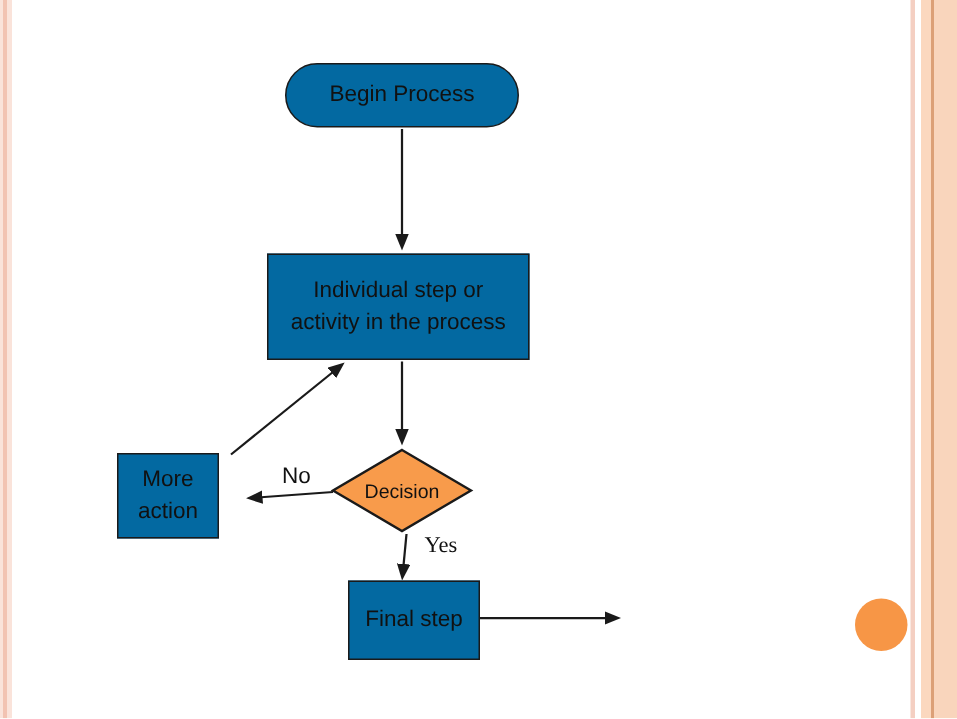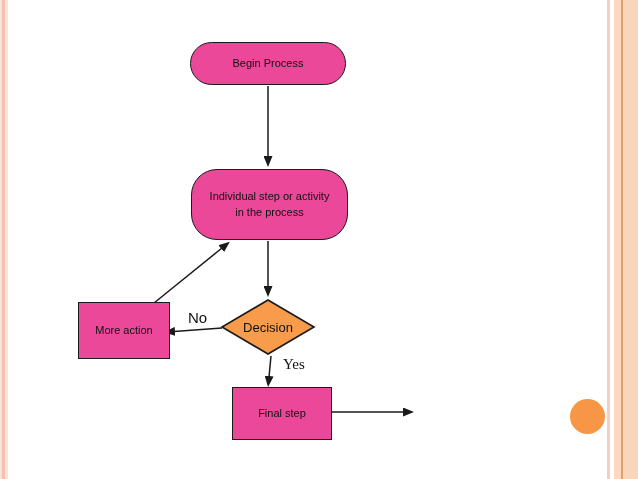--- a/index.html
+++ b/index.html
@@ -44,30 +44,30 @@
   svg.connectors {
     position: absolute; left: 0; top: 0;
     width: 638px; height: 479px;
     pointer-events: none;
   }
   svg.connectors line { stroke: #1a1a1a; stroke-width: 1.5; }
 
   
   .node {
     position: absolute;
-    background: #ec4899;
+    background: #0369a1;
     border: 1.6px solid #1a1a1a;
     display: flex; align-items: center; justify-content: center;
     text-align: center;
-    font-size: 11px; line-height: 1.38; color: #111111;
+    font-size: 15px; line-height: 1.38; color: #111111;
   }
   .node-begin    { left: 190px; top: 42px;  width: 156px; height: 43px; border-radius: 22px; }
-  .node-step     { left: 191px; top: 169px; width: 157px; height: 71px; padding: 0 12px; border-radius: 26px; }
-  .node-more     { left: 78px;  top: 302px; width: 92px;  height: 57px; padding: 0 6px; }
-  .node-final    { left: 232px; top: 387px; width: 100px;  height: 53px; padding: 0 4px; }
+  .node-step     { left: 178px; top: 169px; width: 175px; height: 71px; padding: 0 12px; }
+  .node-more     { left: 78px;  top: 302px; width: 68px;  height: 57px; padding: 0 6px; }
+  .node-final    { left: 232px; top: 387px; width: 88px;  height: 53px; padding: 0 4px; }
 
   .diamond-svg { position: absolute; left: 0; top: 0; width: 638px; height: 479px; pointer-events: none; }
   .diamond-svg polygon { fill: #f89b4b; stroke: #1a1a1a; stroke-width: 1.6; pointer-events: auto; }
   .diamond-label {
     position: absolute; left: 222px; top: 300px; width: 92px; height: 54px;
     display: flex; align-items: center; justify-content: center;
     font-size: 13px; color: #111111; pointer-events: none;
   }
 
   .edge-label {

